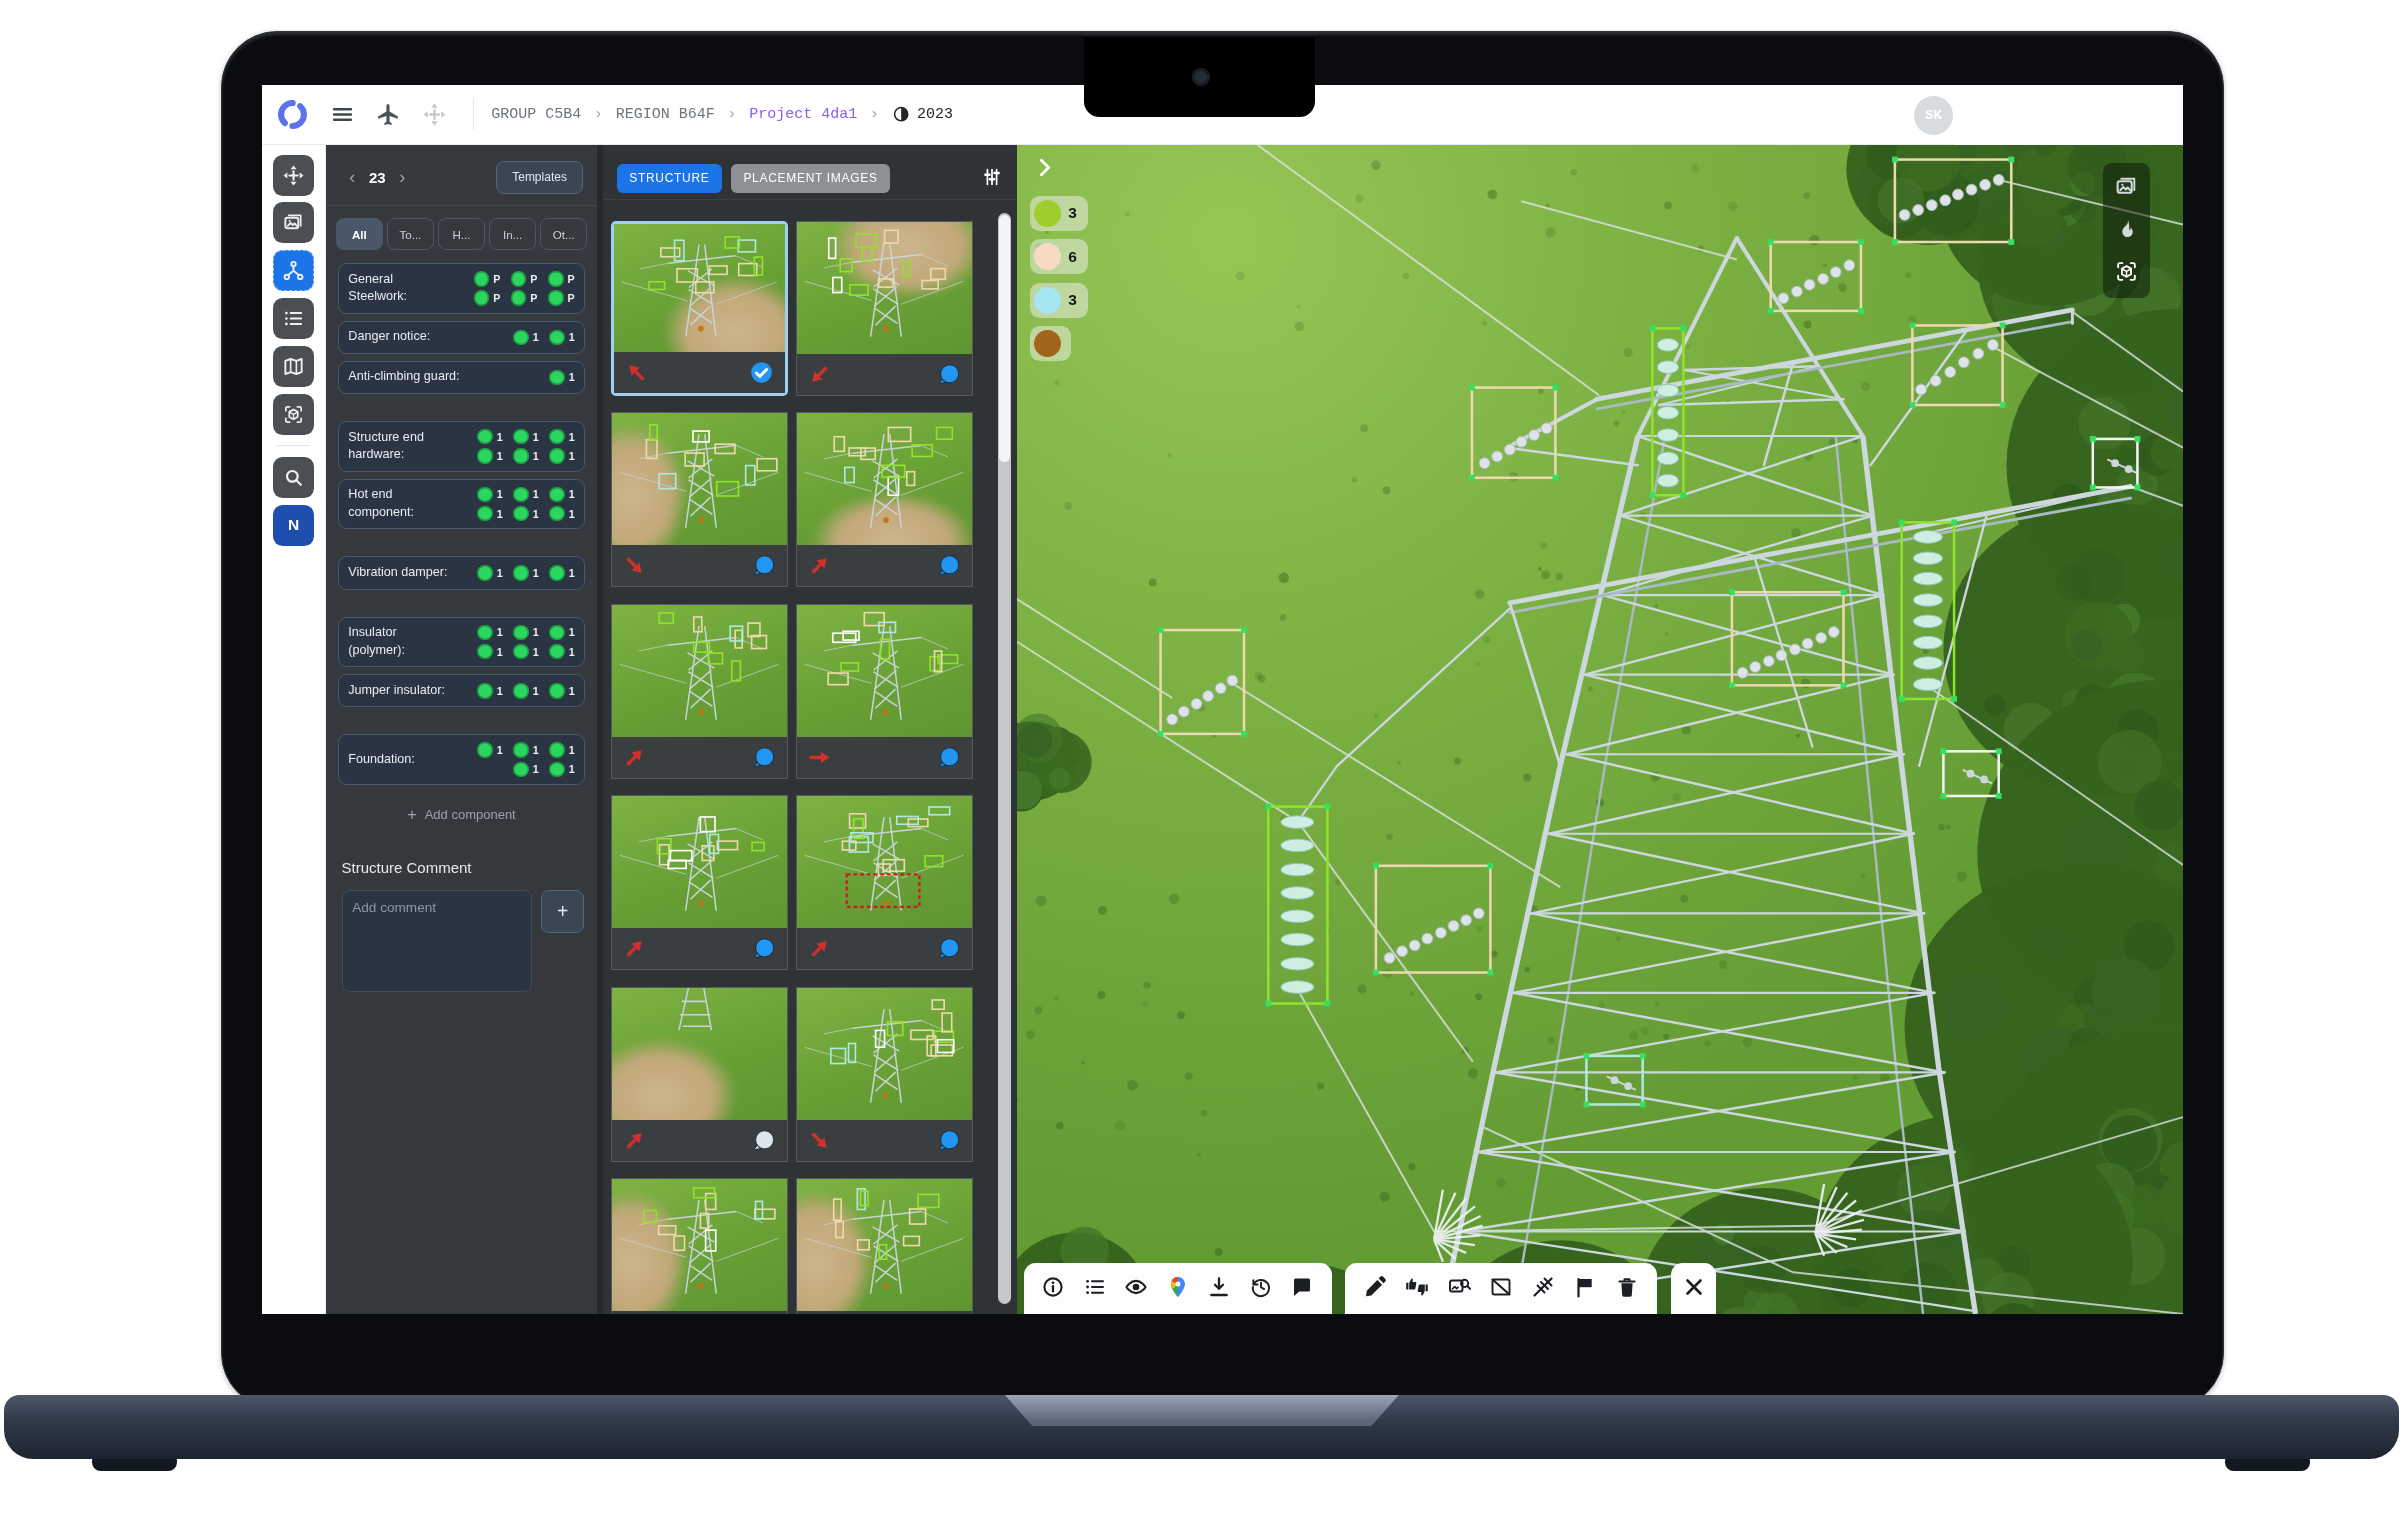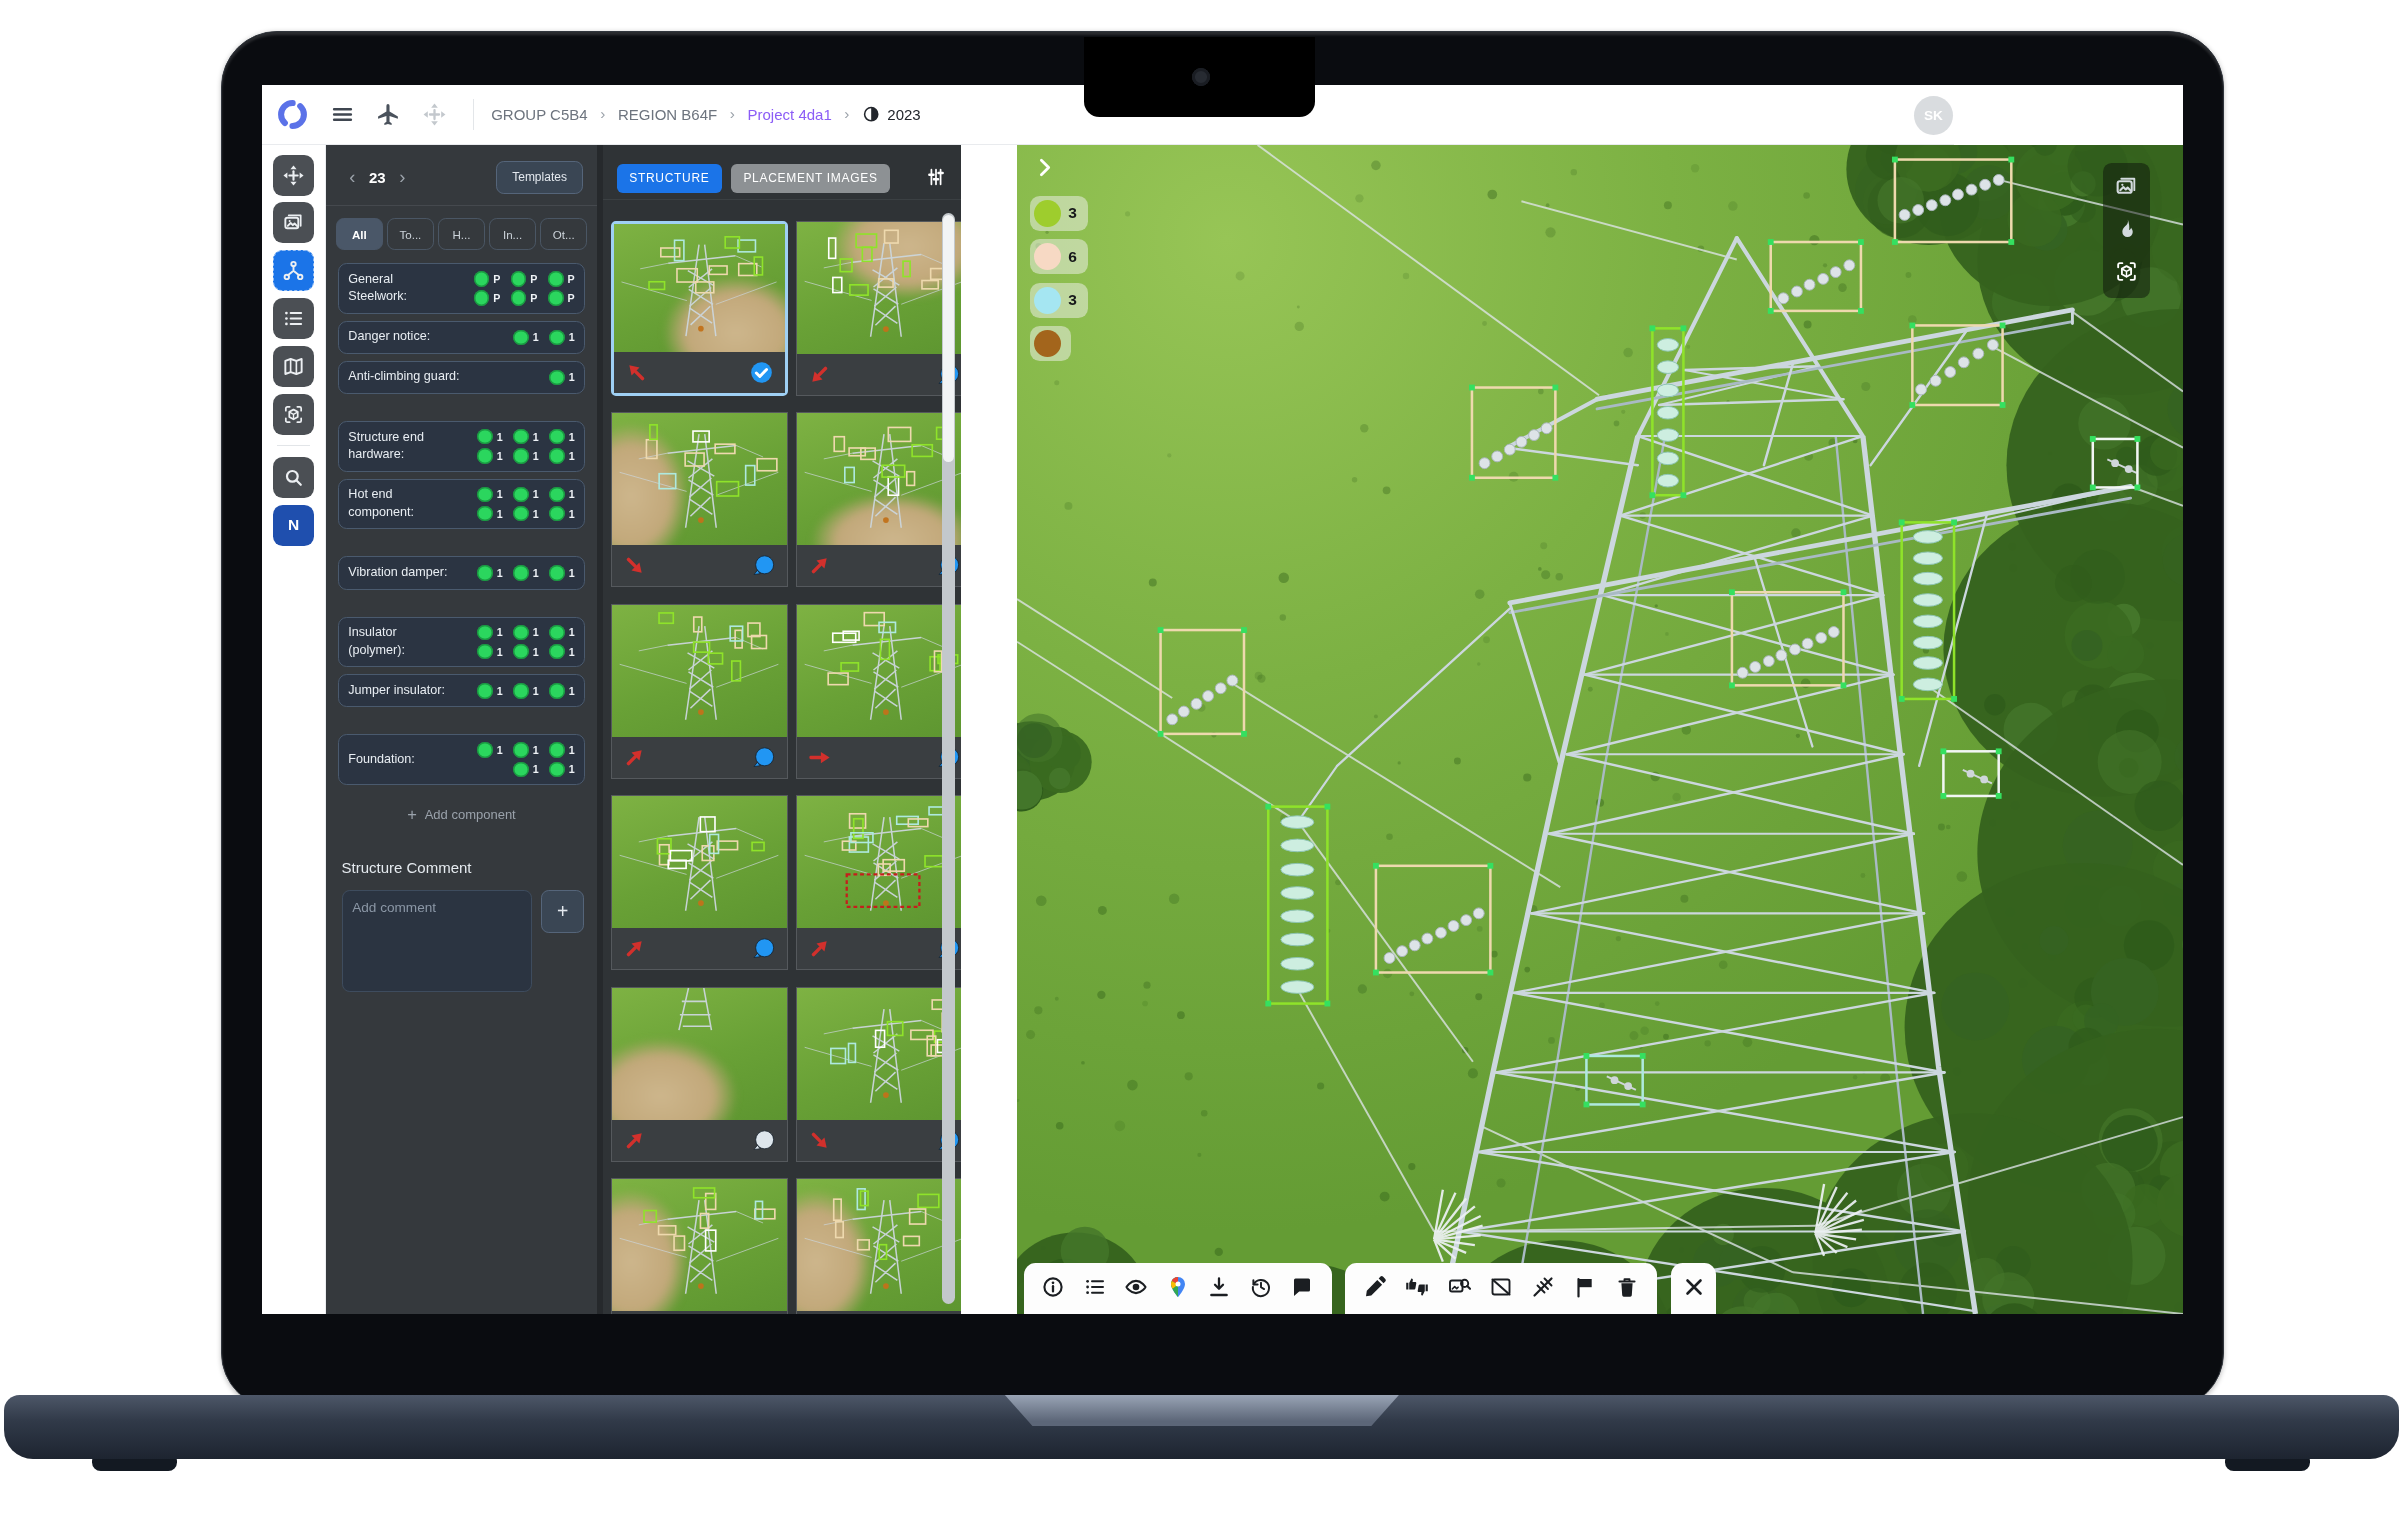--- a/index.html
+++ b/index.html
@@ -12,21 +12,21 @@
   .camera { position:absolute; left:108px; top:31px; width:18.4px; height:18.4px; border-radius:50%; background:#272b32; box-shadow: inset 0 0 0 2.9px #1a1d23; }
   .base { position:absolute; left:3.9px; top:1395px; width:2395px; height:64px; border-radius:15.5px 15.5px 29px 29px; background:linear-gradient(180deg,#4d5768 0%, #313a49 40%, #1d2430 100%); z-index:50; }
   .hinge { position:absolute; left:1001px; top:0; width:394px; height:31px; background:linear-gradient(180deg,#99a4b5,#5c6678 85%); clip-path:polygon(0 0,100% 0,93% 100%,7% 100%); border-radius:0 0 9.7px 9.7px; }
   .foot { position:absolute; top:1457px; width:85px; height:13.6px; background:#131922; border-radius:3.9px 3.9px 8.7px 8.7px; z-index:49; }
   .foot-l { left:92px; } .foot-r { left:2225px; }
 
   
   .screen { position:absolute; left:262px; top:85px; width:1921px; height:1229px; background:#fff; overflow:hidden; z-index:10; }
 
   
-  .app-header { position:absolute; left:0; top:0; width:1692px; height:60px; background:#fff; border-bottom:1px solid #e9ebee; display:flex; align-items:center; padding-left:13.6px; z-index:5; }
+  .app-header { position:absolute; left:0; top:0; width:1692px; height:60px; background:#fff; border-bottom:1px solid #e9ebee; display:flex; align-items:center; padding-left:13.6px; z-index:5;font-family:Liberation Mono, monospace; }
   .hicon { display:inline-flex; align-items:center; justify-content:center; margin-right:21.3px; cursor:pointer; }
   .hicon svg { display:block; }
   .vdiv { width:1px; height:31px; background:#e3e6e9; margin:0 17.5px 0 3.9px; }
   .breadcrumb { display:flex; align-items:center; gap:12.6px; font-size:15px; color:#6d747e; }
   .crumb { white-space:nowrap; }
   .crumb.dark { color:#8b5cf6; }
   .crumb.last { color:#22262c; display:flex; align-items:center; gap:6.8px; font-weight:500;}
   .sep { color:#9aa1a9; font-size:15.5px; }
   .avatar { position:absolute; right:1px; top:10.7px; width:39px; height:39px; border-radius:50%; background:#d9dcdf; color:#fff; font-size:13.6px; font-weight:700; display:flex; align-items:center; justify-content:center; }
 
@@ -59,21 +59,21 @@
   .dot-num { color:#eef2f6; font-size:10.7px; font-weight:700; }
   .add-comp { display:flex; align-items:center; justify-content:center; gap:7.8px; color:#9aa2ab; font-size:13px; padding:13.6px 0 0 0; cursor:pointer; }
   .add-comp .plus-glyph { font-size:16.5px; }
   .comment-title { color:#e6ebf0; font-size:15px; font-weight:400; margin:35px 0 0 15.5px; }
   .comment-row { display:flex; margin:13.6px 0 0 15.5px; align-items:flex-start; }
   .comment-box { width:190px; height:102px; background:#2b3441; border:1px solid #3e4c5e; border-radius:7.8px; color:#cdd5de; font-size:13.6px; padding:8.7px 9.7px; resize:none; font-family:inherit; }
   .comment-box::placeholder { color:#8b97a6; }
   .plus-btn { width:43px; height:43px; margin-left:9.7px; background:#3a4654; border:1px solid #55657a; border-radius:7.8px; color:#e4e9ef; font-size:19.4px; cursor:pointer; }
 
   
-  .gallery { position:absolute; left:335px; top:60px; width:364px; height:1169px; background:#2f3336; border-left:6.8px solid #26292c; overflow:hidden; z-index:3; }
+  .gallery { position:absolute; left:335px; top:60px; width:420px; height:1169px; background:#2f3336; border-left:6.8px solid #26292c; overflow:hidden; z-index:3; }
   .tabs { display:flex; align-items:center; gap:8.7px; padding:12.6px 13.6px 0 13.6px; height:55px; border-bottom:1px solid #3b4043; }
   .tab { font-size:12px; letter-spacing:0.7px; color:#fff; border:none; border-radius:5.8px; padding:7.8px 12.6px; cursor:pointer; font-family:inherit; background:#8d9194; }
   .tab.active { background:#1b74e8; }
   .tune-btn { margin-left:auto; background:none; border:none; color:#fff; cursor:pointer; }
   .tune-btn svg { width:22px; height:22px; }
   .thumbs { position:absolute; left:7.8px; top:68px; width:361px; display:grid; grid-template-columns:177px 177px; column-gap:7.8px; row-gap:16.5px; padding-top:7.8px; }
   .tcell { width:177px; background:#3c4043; border:1px solid #55595d; cursor:pointer; position:relative; }
   .tcell.selected { border:3.9px solid #9fd0f4; border-radius:4.9px; }
   .timg { position:relative; height:132px; overflow:hidden; background:linear-gradient(160deg,#7eb243,#69a136 55%,#5d9530); }
   .tcell.selected .timg { height:128px; }

